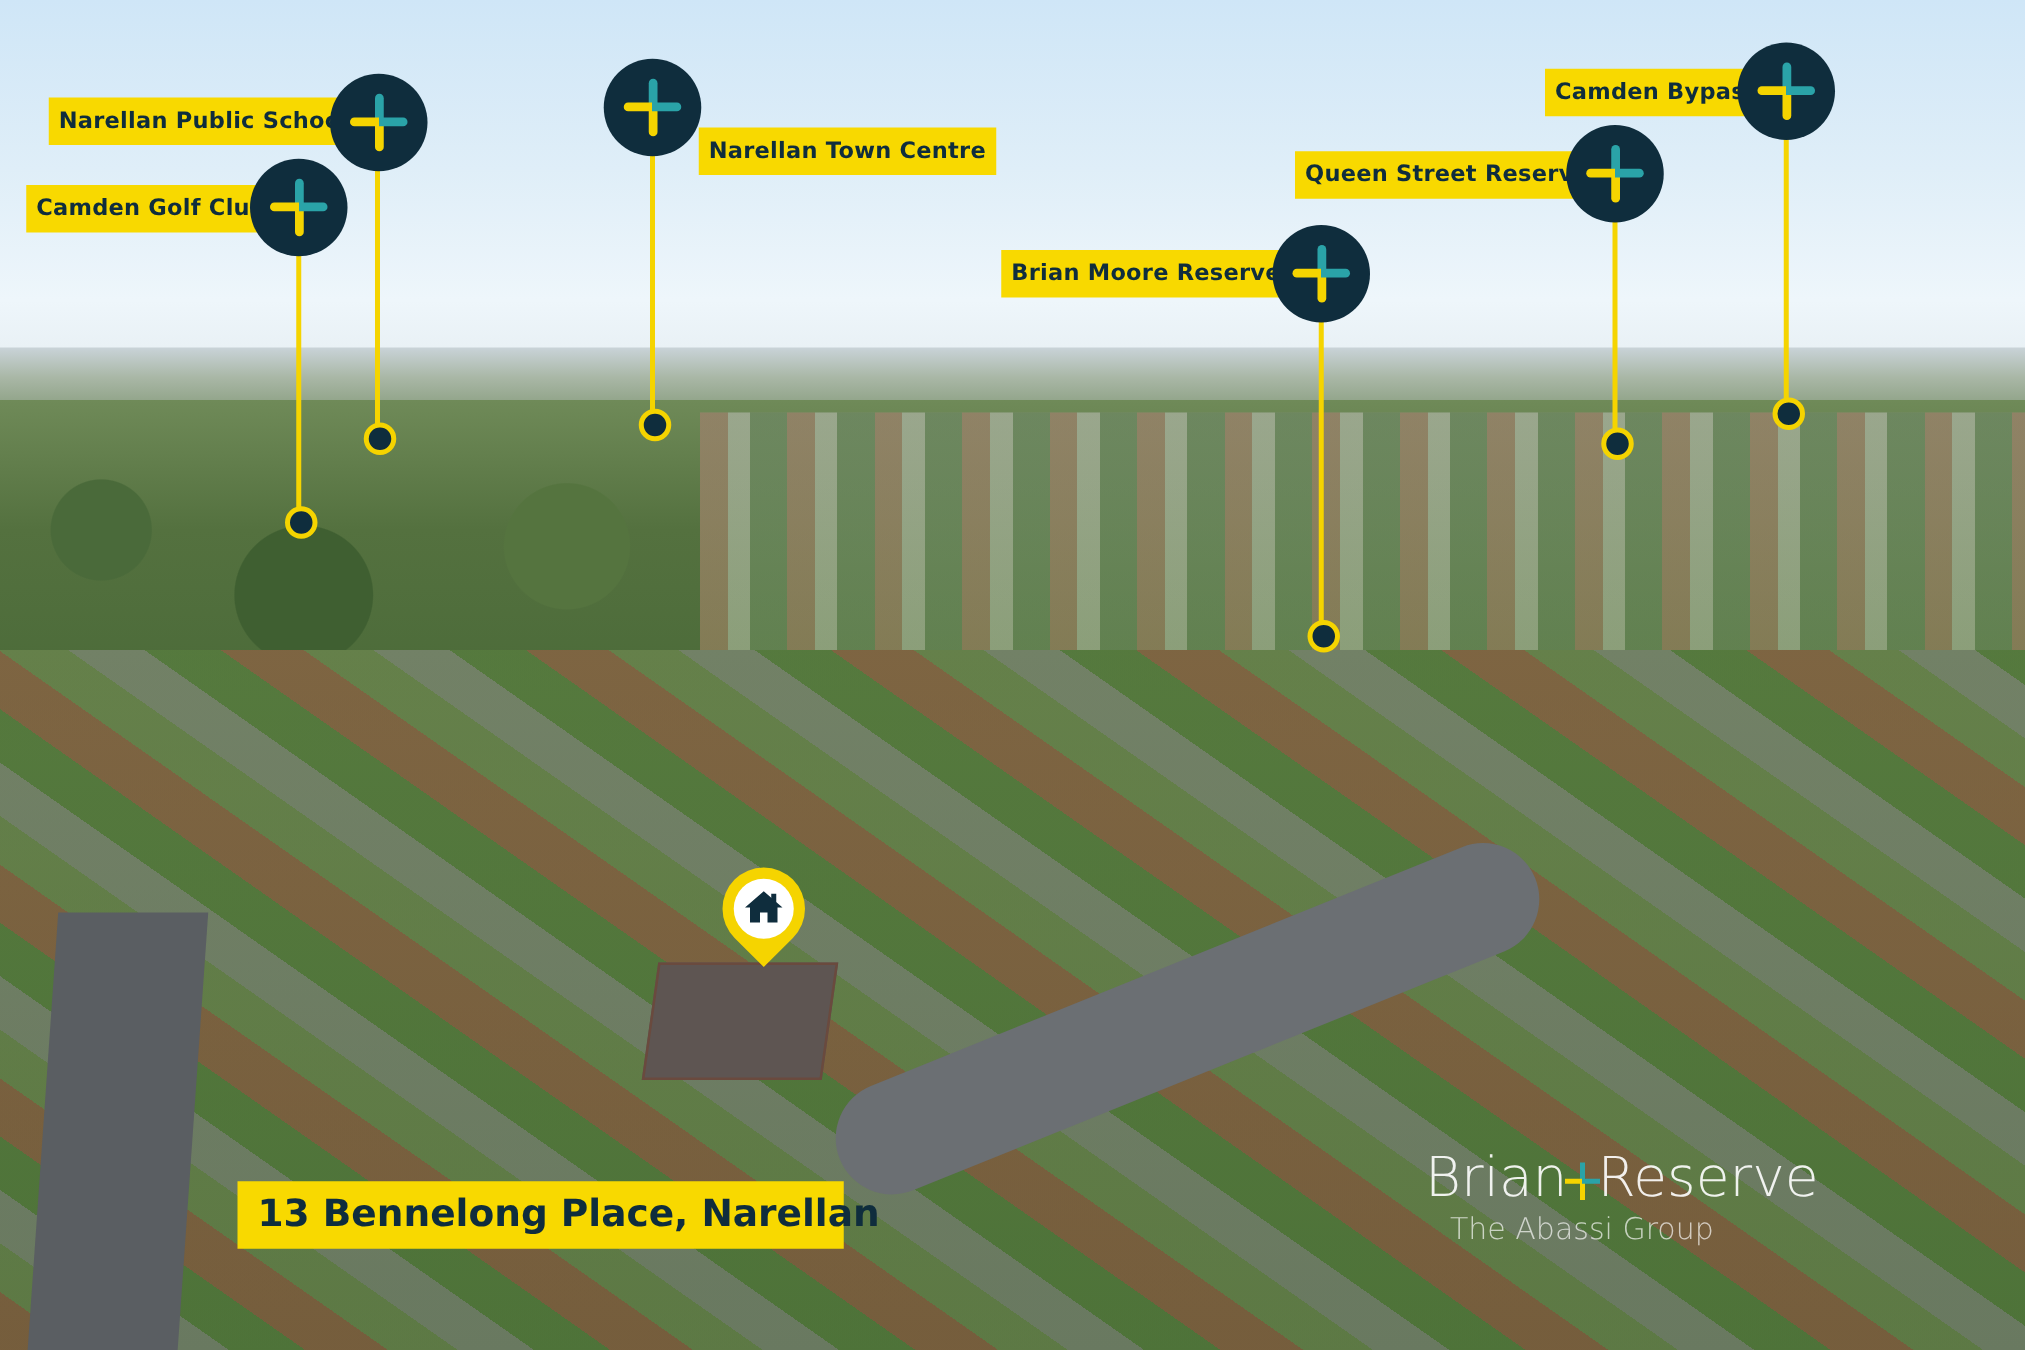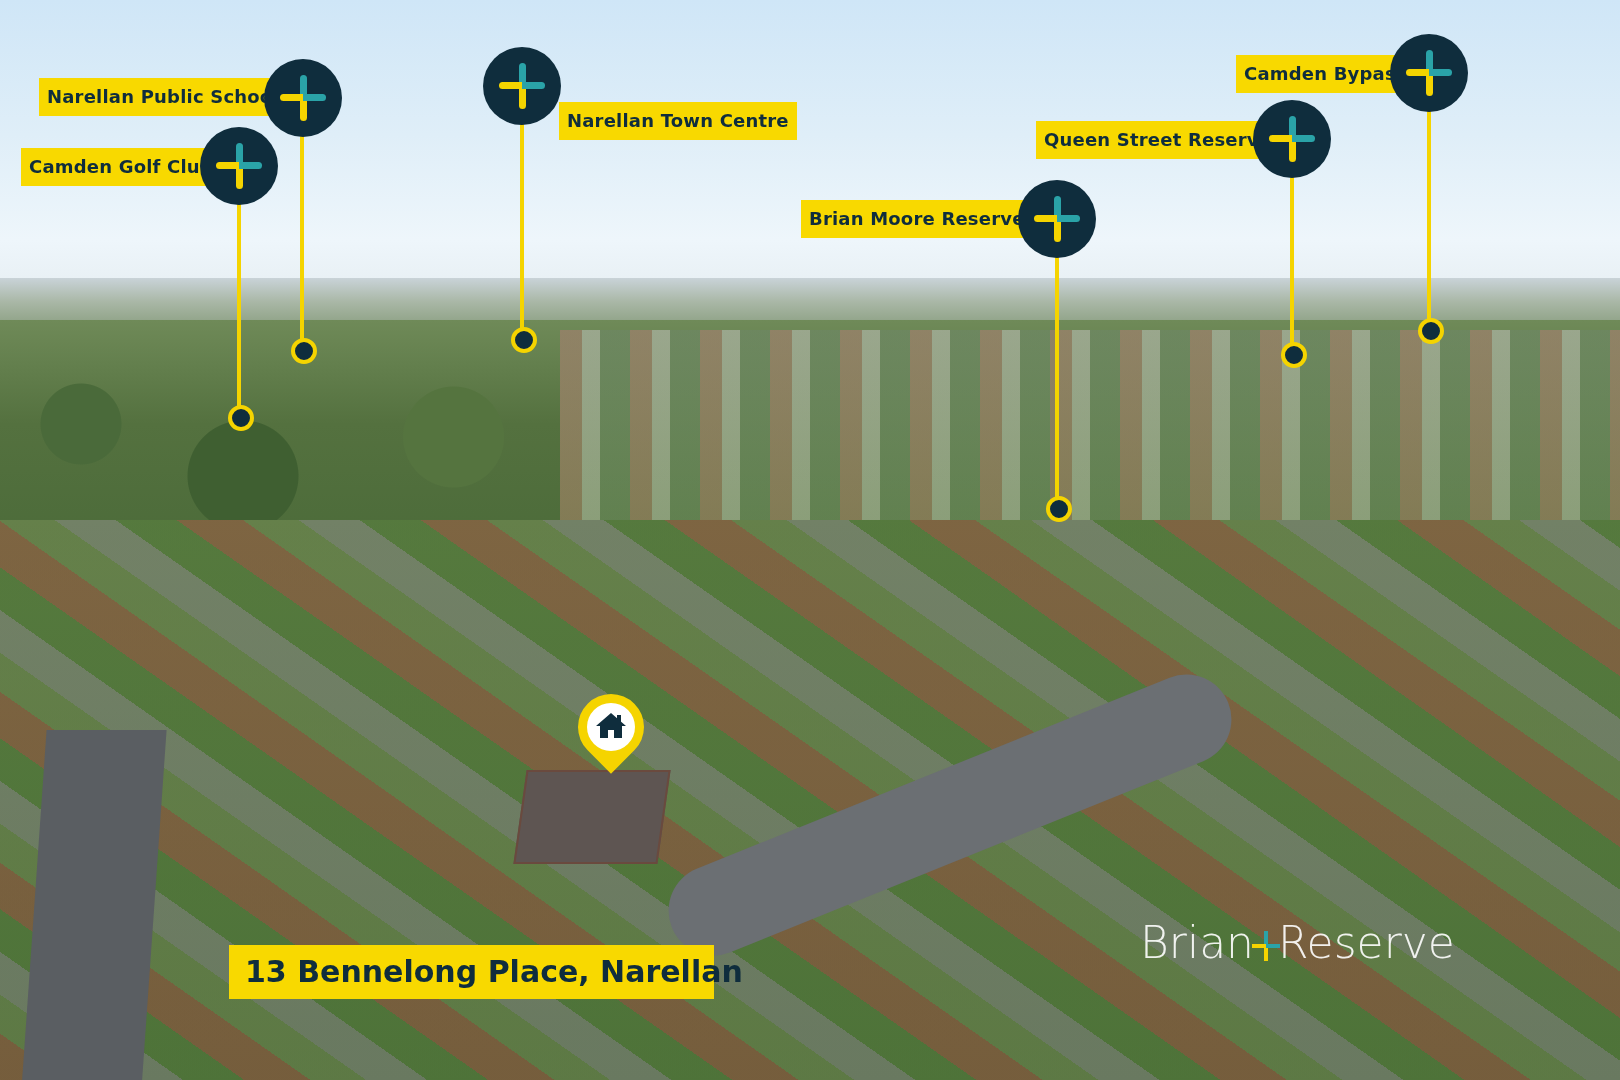--- a/index.html
+++ b/index.html
@@ -39,21 +39,21 @@
     background: linear-gradient(90deg, #f5d400 0 50%, #2aa3a8 50% 100%); }
   .label { position: absolute; background: #f8d900; color: #0f2d3d; font-family: "DejaVu Sans", sans-serif;
     font-size: 18px; font-weight: 600; height: 38px; line-height: 38px; padding: 0 8px; white-space: nowrap; letter-spacing: 0.2px; }
 
   .home-pin { position: absolute; left: 578px; top: 694px; width: 66px; height: 90px; }
   .home-pin .drop { position: absolute; left: 0; top: 0; width: 66px; height: 66px; border-radius: 50% 50% 50% 0; background: #f5d400; transform: rotate(-45deg); transform-origin: center; }
   .home-pin .inner { position: absolute; left: 9px; top: 9px; width: 48px; height: 48px; border-radius: 50%; background: #fff; }
   .home-pin .house { position: absolute; left: 17px; top: 17px; width: 32px; height: 28px; }
 
   .address { position: absolute; left: 190px; top: 945px; width: 485px; height: 54px; background: #f8d900; color: #0f2d3d;
-    font-family: "DejaVu Sans", sans-serif; font-weight: 600; font-size: 30px; line-height: 54px; padding-left: 16px; box-sizing: border-box; white-space: nowrap; margin-left: 39px; }
+    font-family: "DejaVu Sans", sans-serif; font-weight: 600; font-size: 30px; line-height: 54px; padding-left: 16px; box-sizing: border-box; white-space: nowrap; }
 
   .brand { position: absolute; left: 1140px; top: 918px; color: rgba(255,255,255,.9); font-family: "DejaVu Sans", sans-serif; font-weight: 200; }
   .brand .name { font-size: 44px; letter-spacing: 0px; white-space: nowrap; line-height: 50px; }
   .brand .plus { display: inline-block; position: relative; width: 28px; height: 30px; vertical-align: middle; margin: 0 -2px; }
   .brand .plus .pv { position: absolute; left: 12px; top: 0; width: 4px; height: 30px; background: linear-gradient(180deg, #2aa3a8 0 50%, #f5d400 50%); }
   .brand .plus .ph { position: absolute; left: 0; top: 13px; width: 28px; height: 4px; background: linear-gradient(90deg, #f5d400 0 50%, #2aa3a8 50%); }
   .brand .sub { font-size: 24px; margin-left: 20px; opacity: .75; line-height: 30px; white-space: nowrap; }
 </style>
 </head>
 <body>
@@ -137,13 +137,14 @@
     <rect x="22" y="4" width="4" height="7" fill="#0f2d3d"></rect>
   </svg>
 </div>
 
 <div class="address">13 Bennelong Place, Narellan</div>
 
 <div class="brand">
   <div class="name">
     <span>Brian</span><span class="plus"><span class="pv"></span><span class="ph"></span></span><span>Reserve</span>
   </div>
+  <div class="sub">The Abassi Group</div>
 </div>
 
 </body></html>

